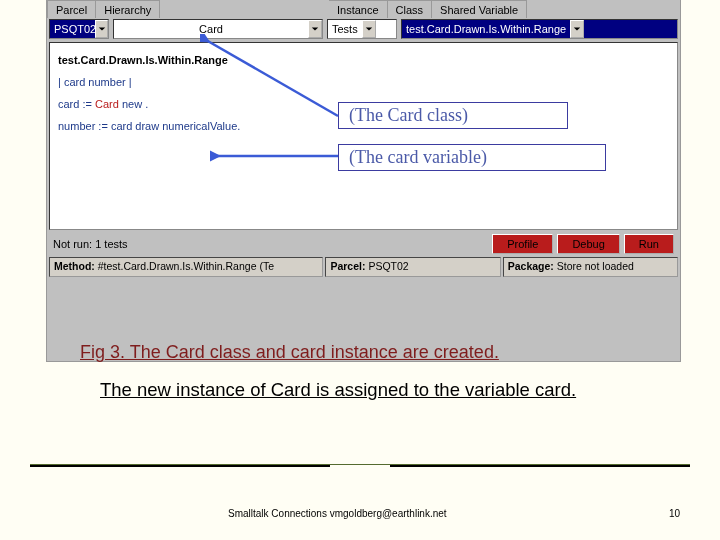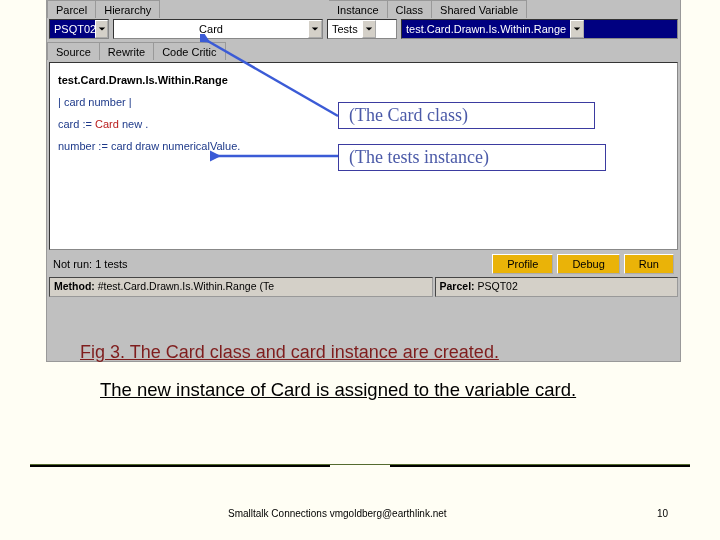--- a/index.html
+++ b/index.html
@@ -108,21 +108,21 @@
   .status-row {
     display: flex;
     align-items: center;
     height: 24px;
     background: #c0c0c0;
     padding: 0 6px;
     gap: 4px;
   }
   .status-text { flex: 1; font-size: 11px; }
   .btn {
-    background: #eab308;
+    background: #b91c1c;
     border: 1px outset #fff;
     font-size: 11px;
     height: 20px;
     padding: 0 14px;
     line-height: 18px;
   }
   .method-row {
     display: flex;
     height: 22px;
     background: #c0c0c0;
@@ -191,21 +191,21 @@
   .footer-left {
     position: absolute;
     left: 228px;
     top: 508px;
     font-family: Arial, sans-serif;
     font-size: 10px;
     color: #000;
   }
   .footer-right {
     position: absolute;
-    right: 52px;
+    right: 40px;
     top: 508px;
     font-family: Arial, sans-serif;
     font-size: 10px;
     color: #000;
     margin-left: 40px;
   }
 </style>
 </head>
 <body>
 
@@ -253,25 +253,20 @@
       <div class="combo sel" style="flex:1;">
         <div class="combo-text">test.Card.Drawn.Is.Within.Range</div>
         <div class="combo-arrow">
             <svg viewBox="0 0 10 10">
               <path d="M1 3 L5 7 L9 3 Z" fill="#000"></path>
             </svg>
           </div>
       </div>
     </div>
 
-    <div class="second-tab-row">
-      <div class="tab">Source</div>
-      <div class="tab">Rewrite</div>
-      <div class="tab">Code Critic</div>
-    </div>
 
     <div class="code-area">
       <div class="code-inner">
         <div class="code-line code-first">test.Card.Drawn.Is.Within.Range</div>
         <div class="code-line blue">| card number |</div>
         <div class="code-line">
           <span class="blue">card := </span><span class="red">Card</span><span class="blue"> new .</span>
         </div>
         <div class="code-line blue">number := card draw numericalValue.</div>
       </div>
@@ -286,25 +281,29 @@
 
     <div class="method-row">
       <div class="info-box" style="flex:1.6">
         <span class="info-label">Method:</span>
         <span>#test.Card.Drawn.Is.Within.Range (Te</span>
       </div>
       <div class="info-box">
         <span class="info-label">Parcel:</span>
         <span>PSQT02</span>
       </div>
+      <div class="info-box">
+        <span class="info-label">Package:</span>
+        <span>Store not loaded</span>
+      </div>
     </div>
   </div>
 
-  <div class="callout" style="left:338px; top:102px; width:257px;">(The Card class)</div>
-  <div class="callout" style="left:338px; top:144px; width:268px;">(The tests instance)</div>
+  <div class="callout" style="left:338px; top:102px; width:230px;">(The Card class)</div>
+  <div class="callout" style="left:338px; top:144px; width:268px;">(The card variable)</div>
 
   <svg class="arrow" style="left:200px; top:34px; width:140px; height:90px;">
     <defs>
         <marker id="ah1" markerWidth="8" markerHeight="8" refX="2" refY="4" orient="auto">
           <path d="M8 0 L0 4 L8 8 Z" fill="#3b5bd6"></path>
         </marker>
       </defs>
     <line x1="138" y1="82" x2="6" y2="6" stroke="#3b5bd6" stroke-width="2.5" marker-end="url(#ah1)"></line>
   </svg>
   <svg class="arrow" style="left:210px; top:148px; width:130px; height:16px;">

